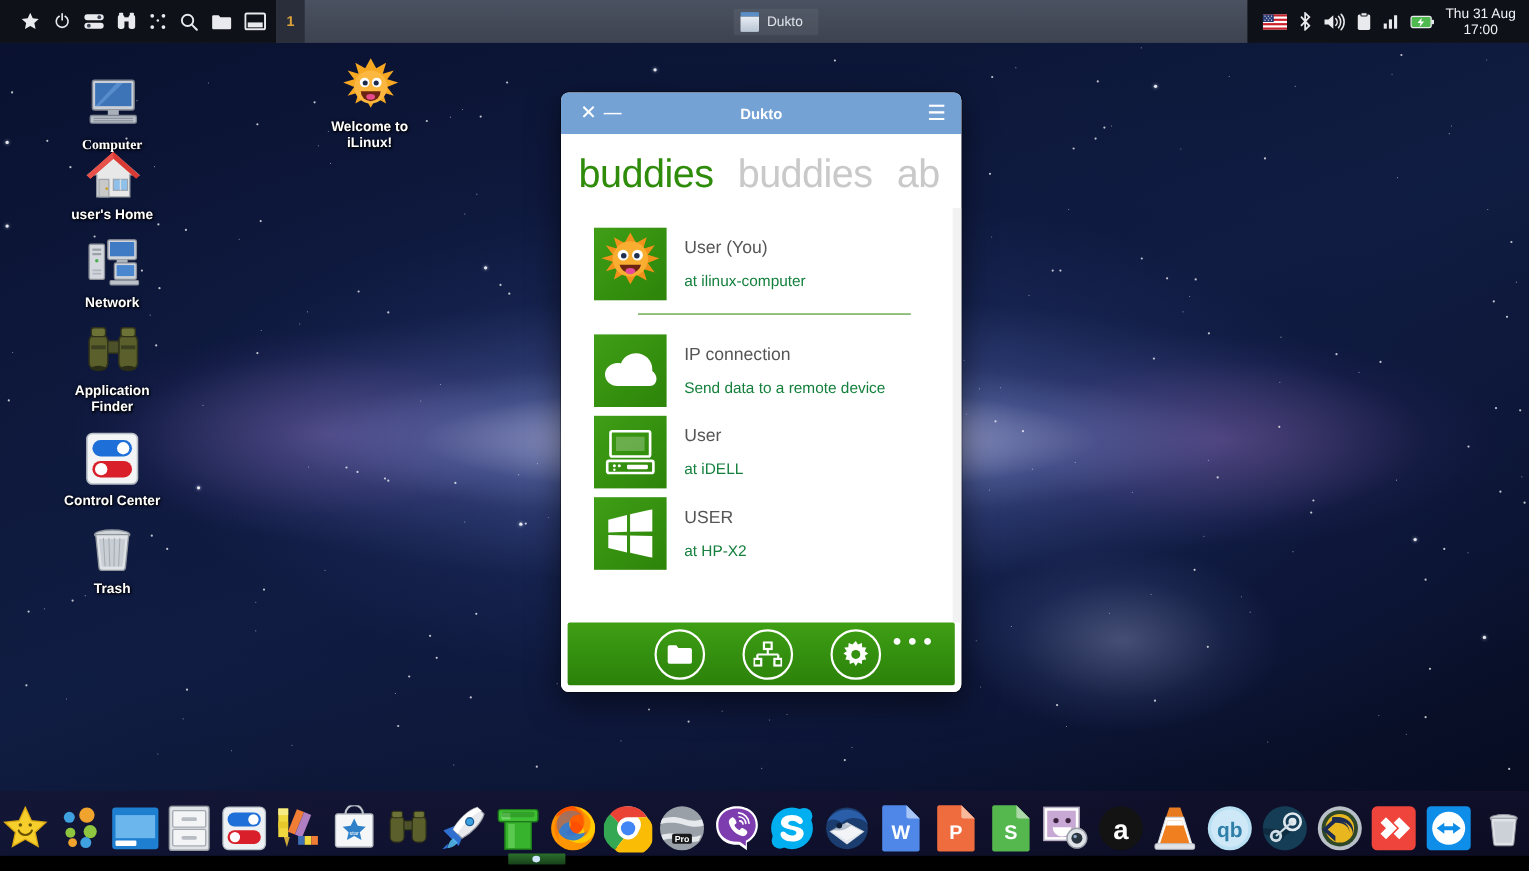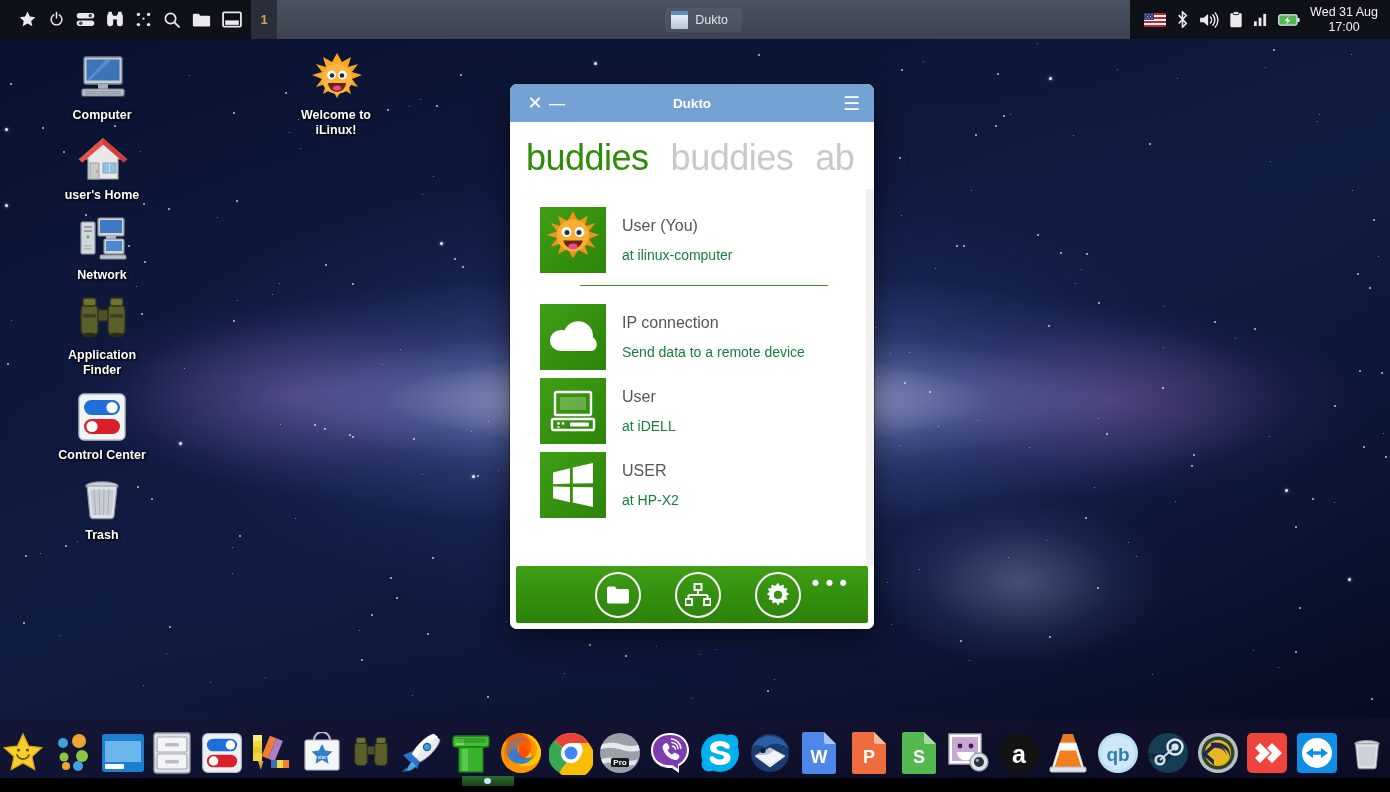--- a/index.html
+++ b/index.html
@@ -529,27 +529,27 @@
           </svg>
       </span>
       <span class="panel-ico">
         <svg width="22" height="14" viewBox="0 0 24 14">
           <rect x="0.8" y="1.5" width="20" height="11" rx="2" fill="#4fb84f" stroke="#e8eaee" stroke-width="1.3"></rect>
           <rect x="21" y="4.8" width="2.6" height="4.4" rx="1" fill="#e8eaee"></rect>
           <path fill="#fff" d="M11.5 2.8L7.2 8h3l-1 4 4.6-5.4h-3z"></path>
         </svg>
       </span>
       <div id="clock">
-        <div>Wed 31 Aug</div>
+        <div>Thu 31 Aug</div>
         <div>17:00</div>
       </div>
     </div>
   </div>
 
-  <div class="desk-icon" style="left:46px; top:52px;">
+  <div class="desk-icon" style="left:46px; top:68px;font-family:Liberation Serif, serif;">
     <div class="art">
       <svg width="54" height="54" viewBox="0 0 54 54">
         <rect x="8" y="5" width="38" height="27" rx="2" fill="#c9ced6" stroke="#7d848f" stroke-width="1.3"></rect>
         <rect x="10.5" y="7.5" width="33" height="21" fill="#3d74b8"></rect>
         <path d="M10.5 28.5L30 7.5h6L14 28.5z" fill="#6ea2dd" opacity=".55"></path>
         <rect x="22" y="32" width="10" height="5" fill="#a9b0ba"></rect>
         <rect x="6" y="37" width="42" height="7" rx="1.6" fill="#b9c0ca" stroke="#7d848f" stroke-width="1.2"></rect>
         <g fill="#8f959f">
             <rect x="9" y="39" width="36" height="1.2"></rect>
             <rect x="9" y="41.2" width="36" height="1.2"></rect>

